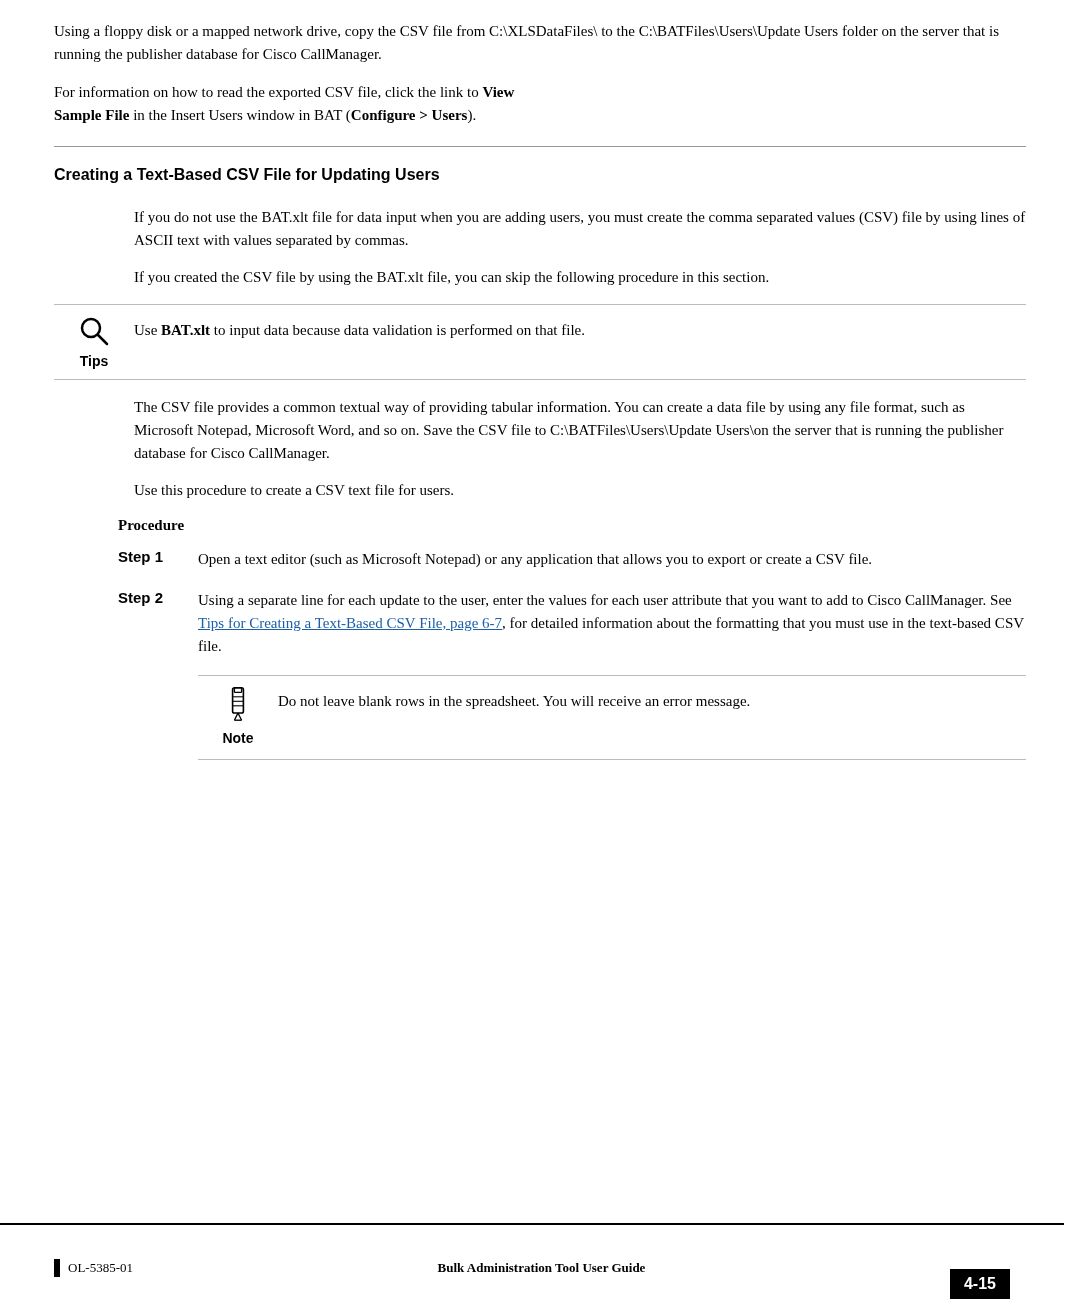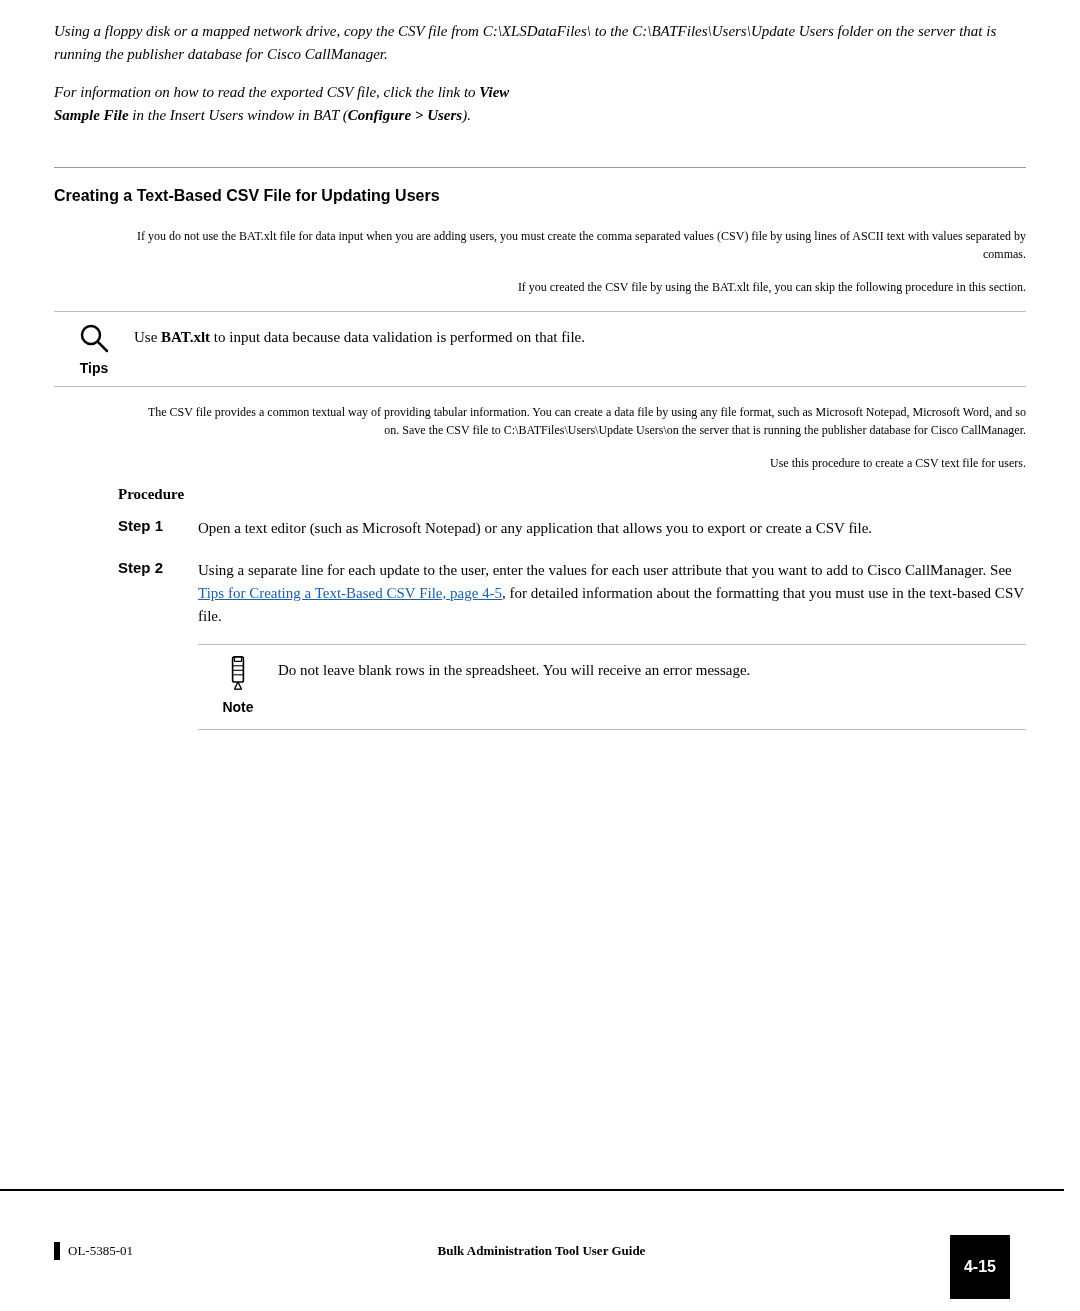--- a/index.html
+++ b/index.html
@@ -64,22 +64,21 @@
       display: inline-block;
     }
 
     
     .content {
       padding: 20px 54px 20px 54px;
     }
 
     
     .intro-section {
-      margin-bottom: 40px;
-      font-style: italic;
+      margin-bottom: 19px;
     }
 
     .intro-section p {
       margin-bottom: 14px;
       line-height: 1.55;
       font-size: 15px;
     }
 
     .divider {
       border: none;
@@ -94,22 +93,21 @@
       font-family: Arial, Helvetica, sans-serif;
       margin-bottom: 20px;
       margin-top: 10px;
       line-height: 1.3;
     }
 
     
     .body-section p {
       margin-bottom: 14px;
       line-height: 1.55;
-      font-size: 12px;
-      text-align: right;
+      font-size: 15px;
     }
 
     
     .tips-container {
       display: flex;
       align-items: flex-start;
       margin: 10px 0 16px 0;
       border-top: 1px solid #bbb;
       border-bottom: 1px solid #bbb;
       padding: 10px 0;
@@ -261,21 +259,21 @@
       align-items: center;
       gap: 0;
     }
 
     .page-badge {
       background: #000;
       color: #fff;
       font-size: 16px;
       font-weight: bold;
       font-family: Arial, Helvetica, sans-serif;
-      padding: 23px 14px;
+      padding: 6px 14px;
       margin-top: 32px;
     }
   </style>
 </head>
 <body>
 
 <div class="page-container">
 
 
   <div class="content">
@@ -324,21 +322,21 @@
       <div class="procedure-heading">Procedure</div>
 
       <div class="step">
         <div class="step-label">Step 1</div>
         <div class="step-content">Open a text editor (such as Microsoft Notepad) or any application that allows you to export or create a CSV file.</div>
       </div>
 
       <div class="step">
         <div class="step-label">Step 2</div>
         <div class="step-content">
-          <span>Using a separate line for each update to the user, enter the values for each user attribute that you want to add to Cisco CallManager. See </span><a class="link-text" href="#">Tips for Creating a Text-Based CSV File, page 4-5</a><span>, for detailed information about the formatting that you must use in the text-based CSV file.</span>
+          <span>Using a separate line for each update to the user, enter the values for each user attribute that you want to add to Cisco CallManager. See </span><a class="link-text" href="#">Tips for Creating a Text-Based CSV File, page 6-7</a><span>, for detailed information about the formatting that you must use in the text-based CSV file.</span>
 
           
           <div class="note-container" style="margin-left:0;">
             <div class="note-icon-area">
 
               <svg class="pencil-icon" viewBox="0 0 32 40" fill="none" xmlns="http://www.w3.org/2000/svg">
                 <rect x="10" y="2" width="12" height="28" rx="2" fill="none" stroke="#000" stroke-width="1.8"></rect>
                 <rect x="12" y="2" width="8" height="5" rx="1" fill="none" stroke="#000" stroke-width="1.5"></rect>
                 <line x1="16" y1="30" x2="12" y2="38" stroke="#000" stroke-width="1.5"></line>
                 <line x1="16" y1="30" x2="20" y2="38" stroke="#000" stroke-width="1.5"></line>

